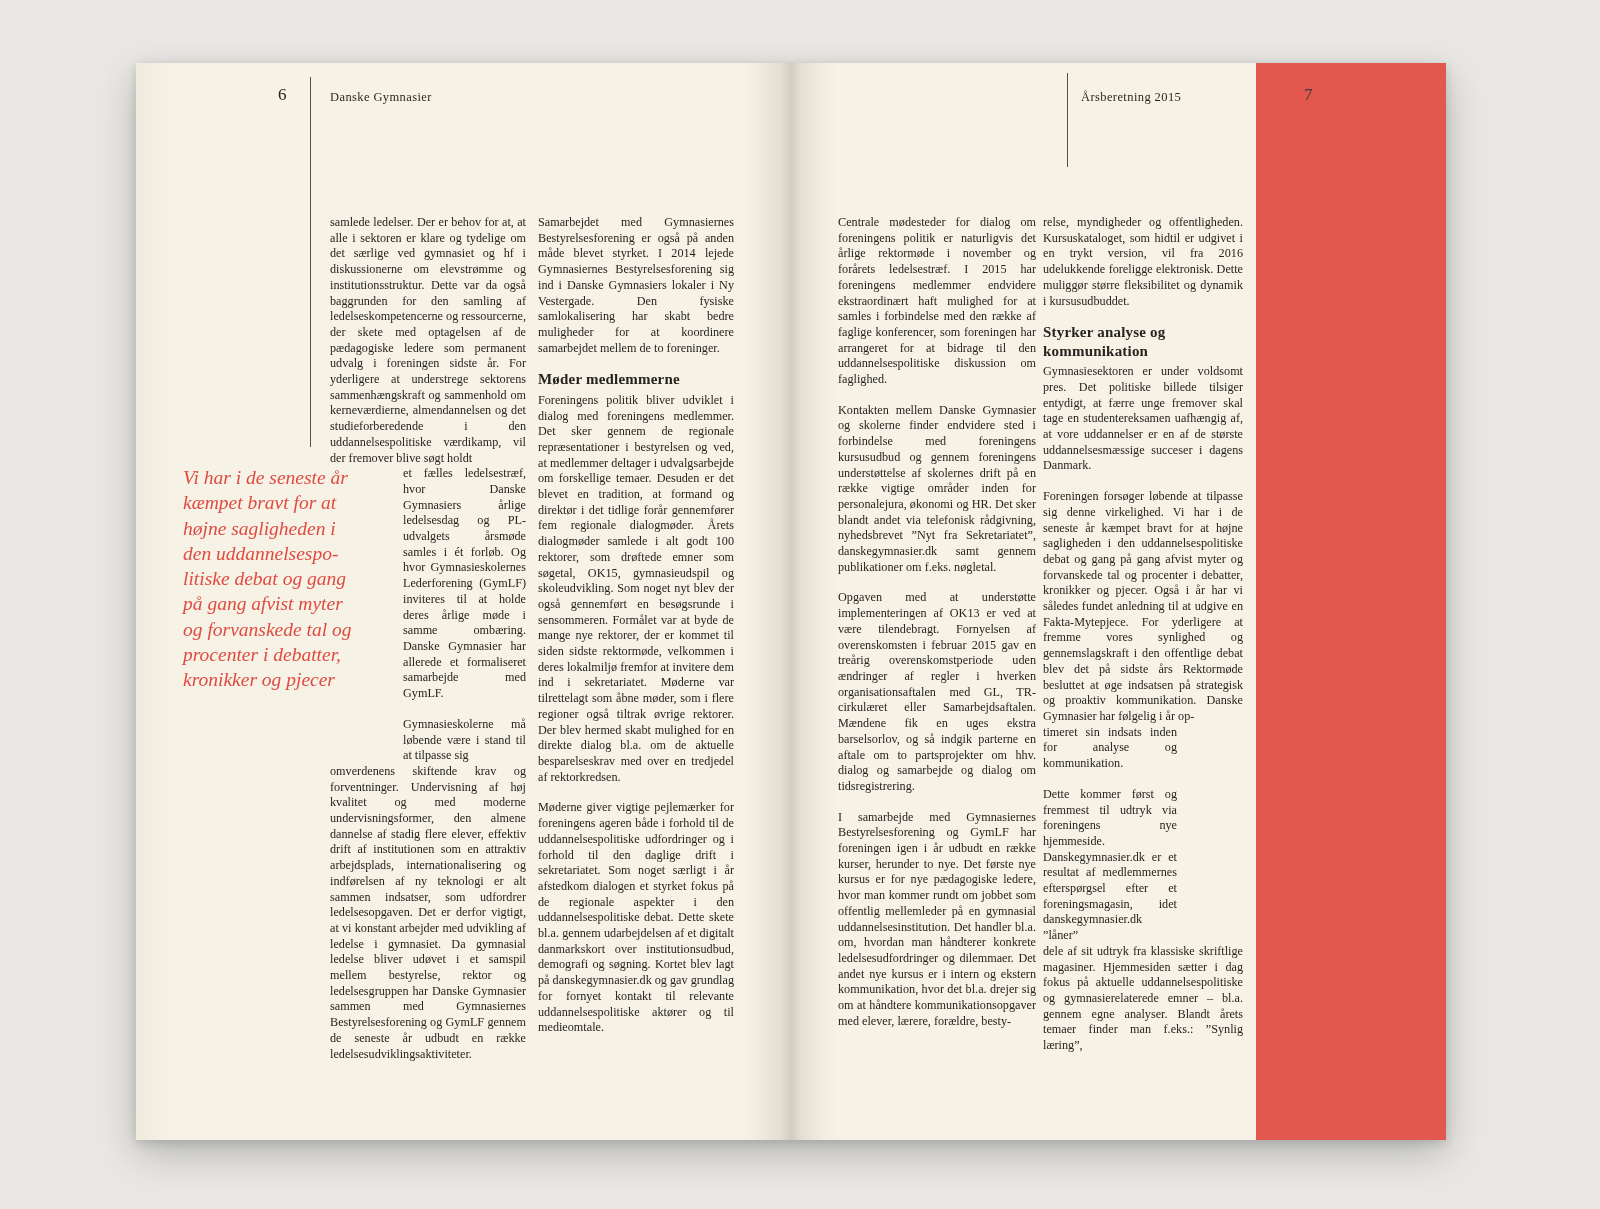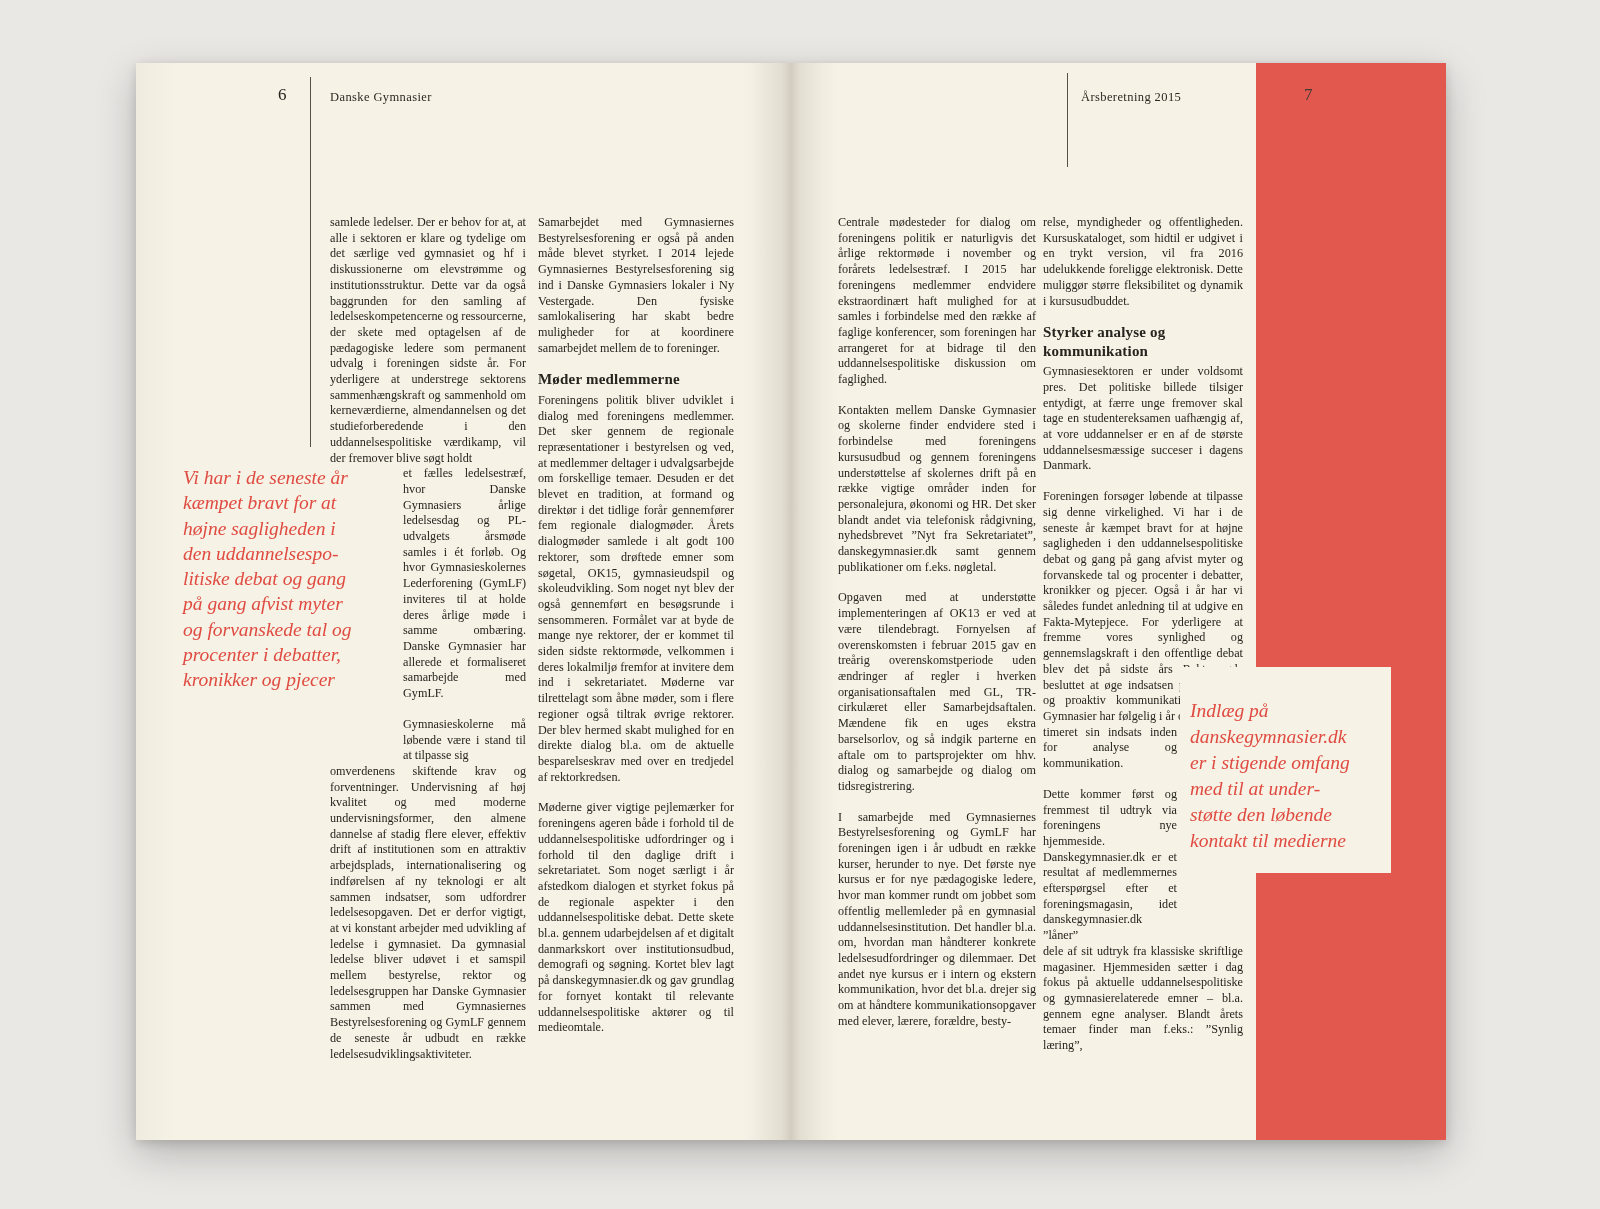--- a/index.html
+++ b/index.html
@@ -130,26 +130,16 @@
           <p class="blk p nar cont">timeret sin indsats inden for analyse og kommunikation.</p>
           <p class="blk p nar">Dette kommer først og fremmest til udtryk via foreningens nye hjemmeside. Danskegymnasier.dk er et resultat af medlemmernes efterspørgsel efter et foreningsmagasin, idet danskegymnasier.dk ”låner”</p>
           <p class="blk p cont">dele af sit udtryk fra klassiske skriftlige magasiner. Hjemmesiden sætter i dag fokus på aktuelle uddannelsespolitiske og gymnasierelaterede emner – bl.a. gennem egne analyser. Blandt årets temaer finder man f.eks.: ”Synlig læring”,</p>
         </div>
     </div>
 
     <div class="red-band">
       <div class="pnum pnum-right">7</div>
     </div>
 
-    <div class="quote-box">
-      <div class="pullquote pq-right">
-          <div class="pq-line">Indlæg på</div>
-          <div class="pq-line">danskegymnasier.dk</div>
-          <div class="pq-line">er i stigende omfang</div>
-          <div class="pq-line">med til at under-</div>
-          <div class="pq-line">støtte den løbende</div>
-          <div class="pq-line">kontakt til medierne</div>
-        </div>
-    </div>
 
     <div class="gutter"></div>
   </div>
 </div>
 
 </body></html>

